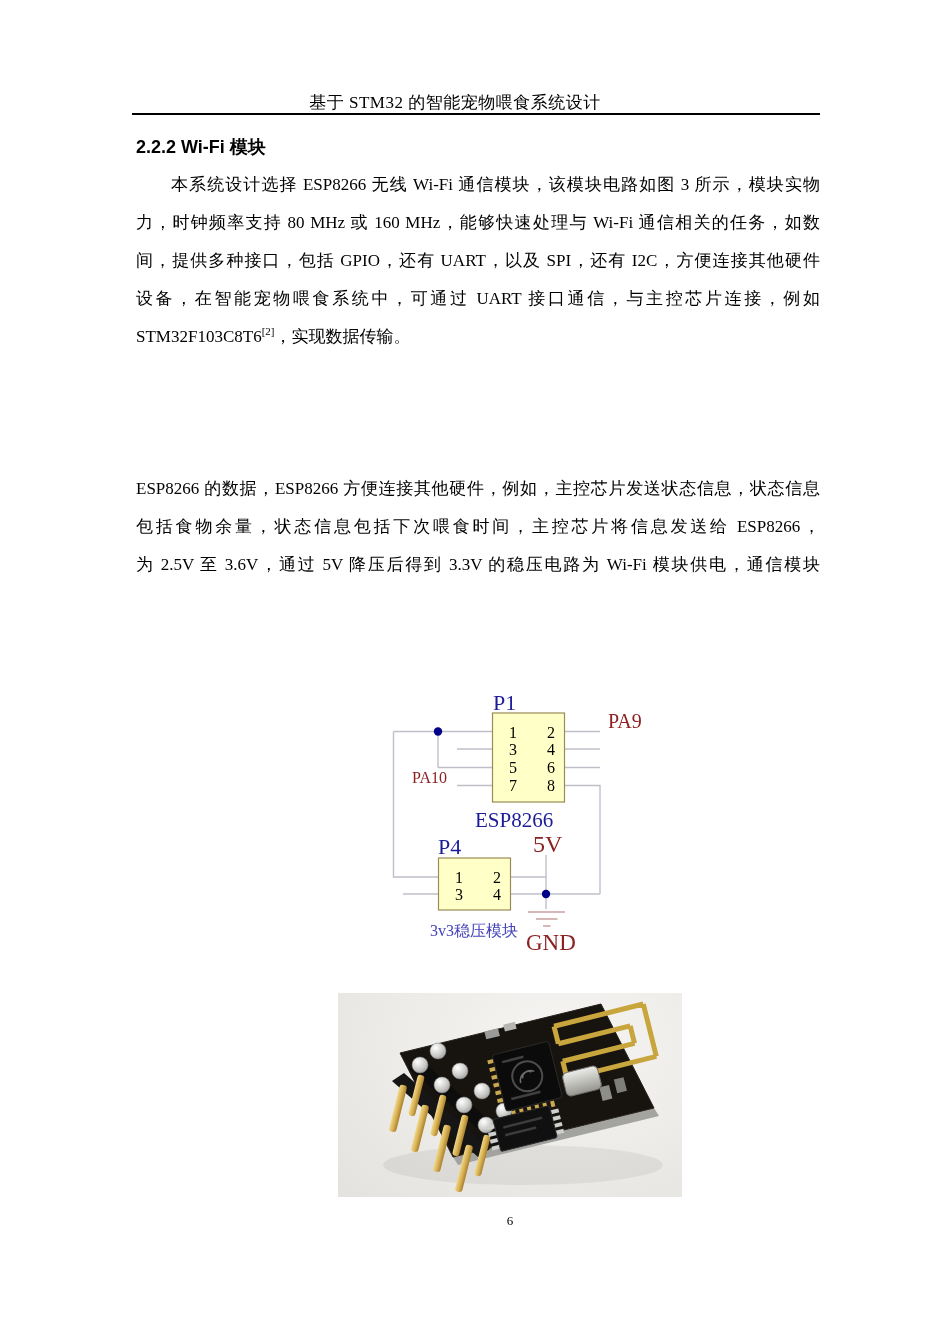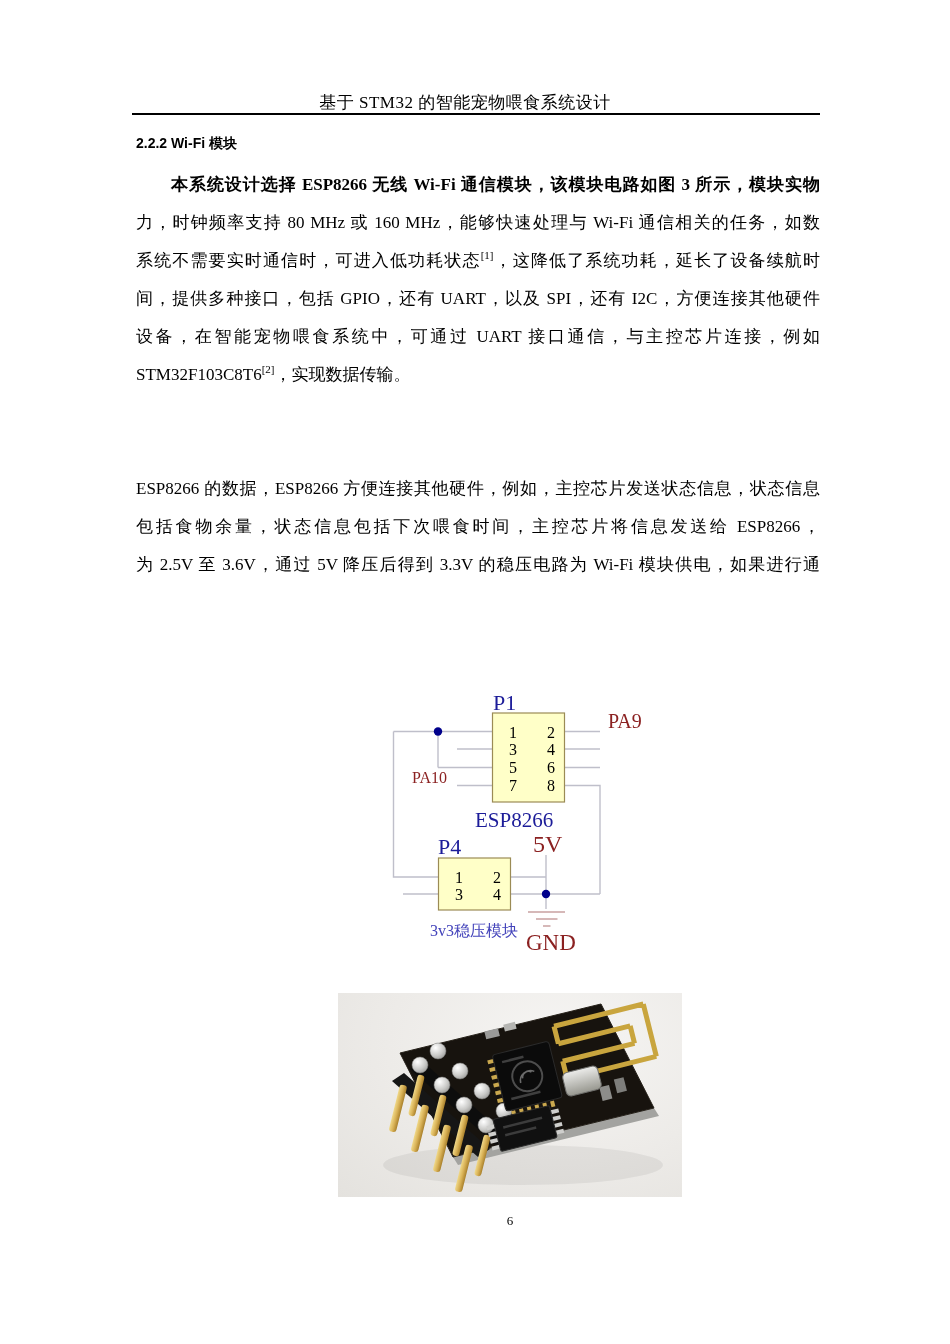--- a/index.html
+++ b/index.html
@@ -2,41 +2,41 @@
 <html><head>
 <meta charset="utf-8">
 <style>
   html,body{margin:0;padding:0;}
   body{
     width:950px;height:1344px;position:relative;background:#ffffff;
     font-family:"Liberation Serif","DejaVu Serif",serif;color:#000;
     overflow:hidden;
   }
   .running-title{
-    position:absolute;left:120px;top:91px;width:690px;
+    position:absolute;left:110px;top:91px;width:690px;
     text-align:center;font-size:17px;letter-spacing:.5px;
   }
   .header-rule{
     position:absolute;left:132px;top:113px;width:688px;height:2px;background:#000;
   }
   .section-heading{
     position:absolute;left:136px;top:135px;width:500px;
     font-family:"Liberation Sans","DejaVu Sans",sans-serif;
-    font-weight:bold;font-size:14px;
+    font-weight:bold;font-size:18px;
   }
   .para{position:absolute;left:136px;width:684px;}
   #para1{top:166px;}
   #para2{top:470px;}
   .line{
     height:38px;line-height:38px;font-size:17px;
     text-align:justify;text-align-last:justify;
     overflow:hidden;white-space:normal;
   }
   .line.flush{text-align-last:left;}
-  .line.indent{text-indent:35px;font-weight:bold;}
+  .line.indent{text-indent:35px;}
   .line sup{font-size:11px;line-height:0;}
   .fig-diagram{position:absolute;left:360px;top:688px;width:320px;height:272px;}
   .fig-diagram svg{display:block;}
   .fig-caption{
     position:absolute;left:357px;top:994px;width:325px;
     text-align:right;font-weight:bold;font-size:17px;white-space:pre;
   }
   .photo{
     position:absolute;left:338px;top:993px;width:344px;height:204px;
     background:radial-gradient(ellipse at 65% 25%, #f6f5f3 0%, #edebe8 55%, #e4e2de 100%);
@@ -50,29 +50,28 @@
 <body>
 
 <div class="running-title">基于 STM32 的智能宠物喂食系统设计</div>
 <div class="header-rule"></div>
 
 <div class="section-heading">2.2.2 Wi-Fi 模块</div>
 
 <div class="para" id="para1">
     <div class="line indent">本系统设计选择 ESP8266 无线 Wi-Fi 通信模块，该模块电路如图 3 所示，模块实物</div>
     <div class="line">力，时钟频率支持 80 MHz 或 160 MHz，能够快速处理与 Wi-Fi 通信相关的任务，如数</div>
-    <div class="line">系统不需要实时通信时，可进入低功耗状态<sup>[1]</sup>，这降低了系统功耗，延长了设备续航时</div>
     <div class="line">间，提供多种接口，包括 GPIO，还有 UART，以及 SPI，还有 I2C，方便连接其他硬件</div>
     <div class="line">设备，在智能宠物喂食系统中，可通过 UART 接口通信，与主控芯片连接，例如</div>
     <div class="line flush">STM32F103C8T6<sup>[2]</sup>，实现数据传输。</div>
   </div>
 <div class="para" id="para2">
     <div class="line">ESP8266 的数据，ESP8266 方便连接其他硬件，例如，主控芯片发送状态信息，状态信息</div>
     <div class="line">包括食物余量，状态信息包括下次喂食时间，主控芯片将信息发送给 ESP8266，</div>
-    <div class="line">为 2.5V 至 3.6V，通过 5V 降压后得到 3.3V 的稳压电路为 Wi-Fi 模块供电，如果进行通</div>
+    <div class="line">为 2.5V 至 3.6V，通过 5V 降压后得到 3.3V 的稳压电路为 Wi-Fi 模块供电，通信模块</div>
   </div>
 
 <div class="fig-diagram">
 <svg width="320" height="272" viewBox="0 0 320 272" xmlns="http://www.w3.org/2000/svg">
 
   <g fill="none" stroke-width="1.4" stroke="#bfbfca">
     <path d="M33.5,43.5 H132.5"></path>
     <path d="M78,43.5 V79.5"></path>
     <path d="M97,61 H132.5"></path>
     <path d="M78,79.5 H132.5"></path>

